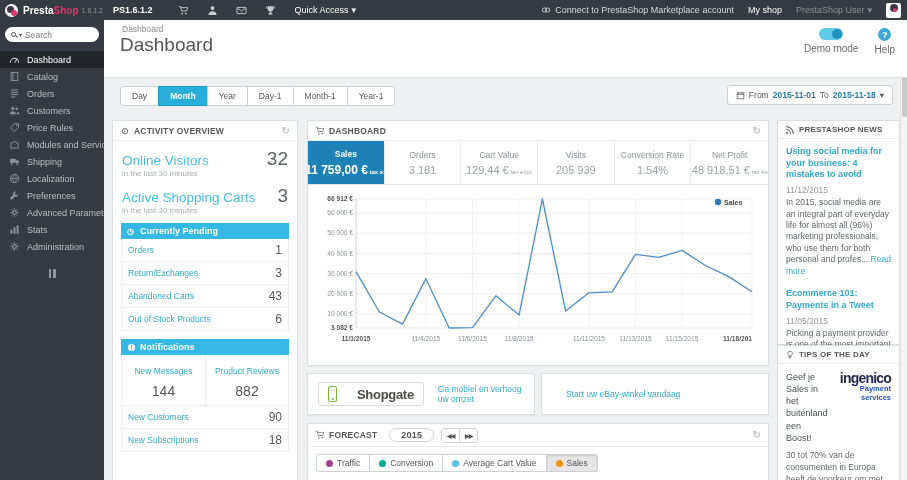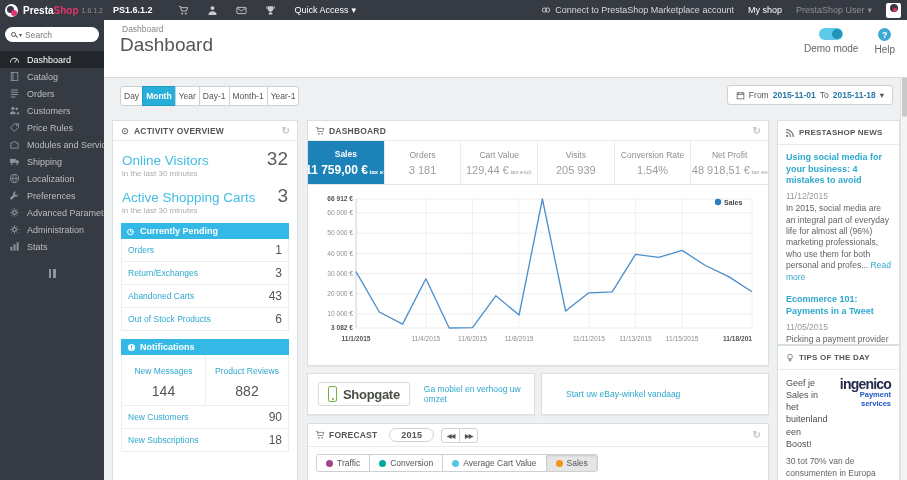--- a/index.html
+++ b/index.html
@@ -56,21 +56,21 @@
   .ht-col { display:flex; flex-direction:column; align-items:center; gap:3px; }
   .ht-label { font-size:10px; color:#666; }
   .toggle { width:24px; height:12px; border-radius:7px; background:#5ec9e8; position:relative; cursor:pointer; }
   .toggle::after { content:""; position:absolute; right:1px; top:1px; width:10px; height:10px; border-radius:50%; background:#1f93b8; }
   .help-circle { width:13px; height:13px; border-radius:50%; background:#3ea8d5; color:#fff; font-size:9px; font-weight:bold;
     display:flex; align-items:center; justify-content:center; cursor:pointer; }
 
   
   .filter-row { position:absolute; left:120px; top:85px; right:14px; height:20px; z-index:5; }
   .btn-group { display:inline-flex; }
-  .fbtn { height:20px; padding:0 3px; background:#fff; border:1px solid #ccd0d3; margin-left:-1px;
+  .fbtn { height:20px; padding:0 11px; background:#fff; border:1px solid #ccd0d3; margin-left:-1px;
     font-size:8.5px; color:#555; display:flex; align-items:center; cursor:pointer; }
   .fbtn:first-child { border-radius:3px 0 0 3px; margin-left:0; }
   .fbtn:last-child { border-radius:0 3px 3px 0; }
   .fbtn.active { background:#27aeda; border-color:#1f9cc5; color:#fff; font-weight:bold; }
   .date-btn { position:absolute; right:0; top:0; height:20px; background:#fff; border:1px solid #ccd0d3; border-radius:3px;
     display:flex; align-items:center; gap:4px; padding:0 8px; font-size:8.5px; color:#555; cursor:pointer; }
   .date-btn b { color:#2779a7; }
   .cal-ic { width:9px; height:9px; display:inline-flex; color:#555; }
   .cal-ic svg { width:100%; height:100%; }
 
@@ -118,21 +118,21 @@
   .kpi-active .kpi-label { color:#fff; font-weight:bold; }
   .kpi-active .kpi-value { color:#fff; font-size:12px; font-weight:bold; }
   .chart-wrap { padding:4px 8px 0 6px; }
   .chart-wrap svg { width:100%; height:auto; display:block; }
 
   
   .promo { height:42px; display:flex; align-items:center; padding:0 10px; }
   #promo-shopgate { left:307px; top:373px; width:228px; }
   #promo-ebay { left:541px; top:373px; width:228px; }
   .logo-box { border:1px solid #d9ddd9; border-radius:3px; background:#fff; display:flex; align-items:center;
-    padding:3px 9px; gap:6px; cursor:pointer; }
+    padding:3px 9px; gap:20px; cursor:pointer; }
   .phone { width:9px; height:16px; border:1.5px solid #76b043; border-radius:2px; position:relative; }
   .phone::after { content:""; position:absolute; bottom:1px; left:50%; margin-left:-1px; width:2px; height:2px; border-radius:50%; background:#76b043; }
   .shopgate-text { font-size:13px; font-weight:bold; color:#4a4f46; letter-spacing:-.3px; }
   .ebay-text { font-size:19px; font-weight:bold; letter-spacing:-1.5px; line-height:1; }
   .ebay-tm { font-size:6px; color:#999; vertical-align:top; }
   .promo-link { margin-left:14px; font-size:8.5px; color:#2fa8cd; }
 
   
   #forecast { left:307px; top:423px; width:462px; height:72px; }
   #forecast .phead { height:23px; }
@@ -145,21 +145,21 @@
   .toggle-row { padding:7px 8px; display:flex; }
   .tg-btn { display:flex; align-items:center; gap:4px; padding:3px 9px; background:#fff; border:1px solid #ccd0d3;
     margin-left:-1px; font-size:8.5px; color:#555; cursor:pointer; }
   .tg-btn:first-child { border-radius:3px 0 0 3px; margin-left:0; }
   .tg-btn:last-child { border-radius:0 3px 3px 0; }
   .tg-btn.active { background:#e6e6e6; box-shadow:inset 0 1px 2px rgba(0,0,0,.12); }
   .tg-dot { width:7px; height:7px; border-radius:50%; flex:none; }
 
   
   #news { left:777px; top:120px; width:123px; height:225px; }
-  #news .phead, #tips .phead { height:24px; font-size:8px; }
+  #news .phead, #tips .phead { height:18px; font-size:8px; }
   .news-body { padding:7px 8px 4px; }
   .news-art { margin-bottom:11px; }
   .news-title { font-size:9px; font-weight:bold; color:#2fa8cd; line-height:1.3; display:block; }
   .news-date { font-size:8.5px; color:#999; margin:4px 0 2px; }
   .news-excerpt { font-size:8.5px; color:#5f6368; line-height:1.35; }
   .read-more { color:#2fa8cd; font-size:8.5px; }
   .find-more { display:block; text-align:center; color:#2fa8cd; font-size:9px; margin:6px 0 4px; }
   #tips { left:777px; top:345px; width:123px; height:170px; }
   .tips-body { padding:7px 8px; }
   .tips-top { display:flex; gap:4px; }
@@ -325,35 +325,35 @@
           <svg viewBox="0 0 12 12">
             <circle cx="6" cy="6" r="2" fill="none" stroke="currentColor" stroke-width="1.2"></circle>
             <path d="M6 1.2v1.9M6 8.9v1.9M1.2 6h1.9M8.9 6h1.9M2.6 2.6 4 4M8 8l1.4 1.4M9.4 2.6 8 4M4 8 2.6 9.4" stroke="currentColor" stroke-width="0.9"></path>
           </svg>
         </span>
         <span class="sb-lb">Advanced Parameters</span>
       </div>
       <div class="sb-item">
         <span class="sb-ic">
           <svg viewBox="0 0 12 12">
-            <circle cx="6" cy="6" r="2" fill="none" stroke="currentColor" stroke-width="1.2"></circle>
-            <path d="M6 1.2v1.9M6 8.9v1.9M1.2 6h1.9M8.9 6h1.9M2.6 2.6 4 4M8 8l1.4 1.4M9.4 2.6 8 4M4 8 2.6 9.4" stroke="currentColor" stroke-width="0.9"></path>
-          </svg>
-        </span>
-        <span class="sb-lb">Administration</span>
-      </div>
-      <div class="sb-item">
-        <span class="sb-ic">
-          <svg viewBox="0 0 12 12">
             <rect x="1.5" y="6.2" width="2.2" height="4.3" fill="currentColor"></rect>
             <rect x="4.9" y="3.6" width="2.2" height="6.9" fill="currentColor"></rect>
             <rect x="8.3" y="1.5" width="2.2" height="9" fill="currentColor"></rect>
           </svg>
         </span>
         <span class="sb-lb">Stats</span>
+      </div>
+      <div class="sb-item">
+        <span class="sb-ic">
+          <svg viewBox="0 0 12 12">
+            <circle cx="6" cy="6" r="2" fill="none" stroke="currentColor" stroke-width="1.2"></circle>
+            <path d="M6 1.2v1.9M6 8.9v1.9M1.2 6h1.9M8.9 6h1.9M2.6 2.6 4 4M8 8l1.4 1.4M9.4 2.6 8 4M4 8 2.6 9.4" stroke="currentColor" stroke-width="0.9"></path>
+          </svg>
+        </span>
+        <span class="sb-lb">Administration</span>
       </div>
     </div>
   <div class="collapse">
       <i></i>
       <i></i>
     </div>
 </div>
 
 <div class="headband">
   <div class="breadcrumb">Dashboard</div>

